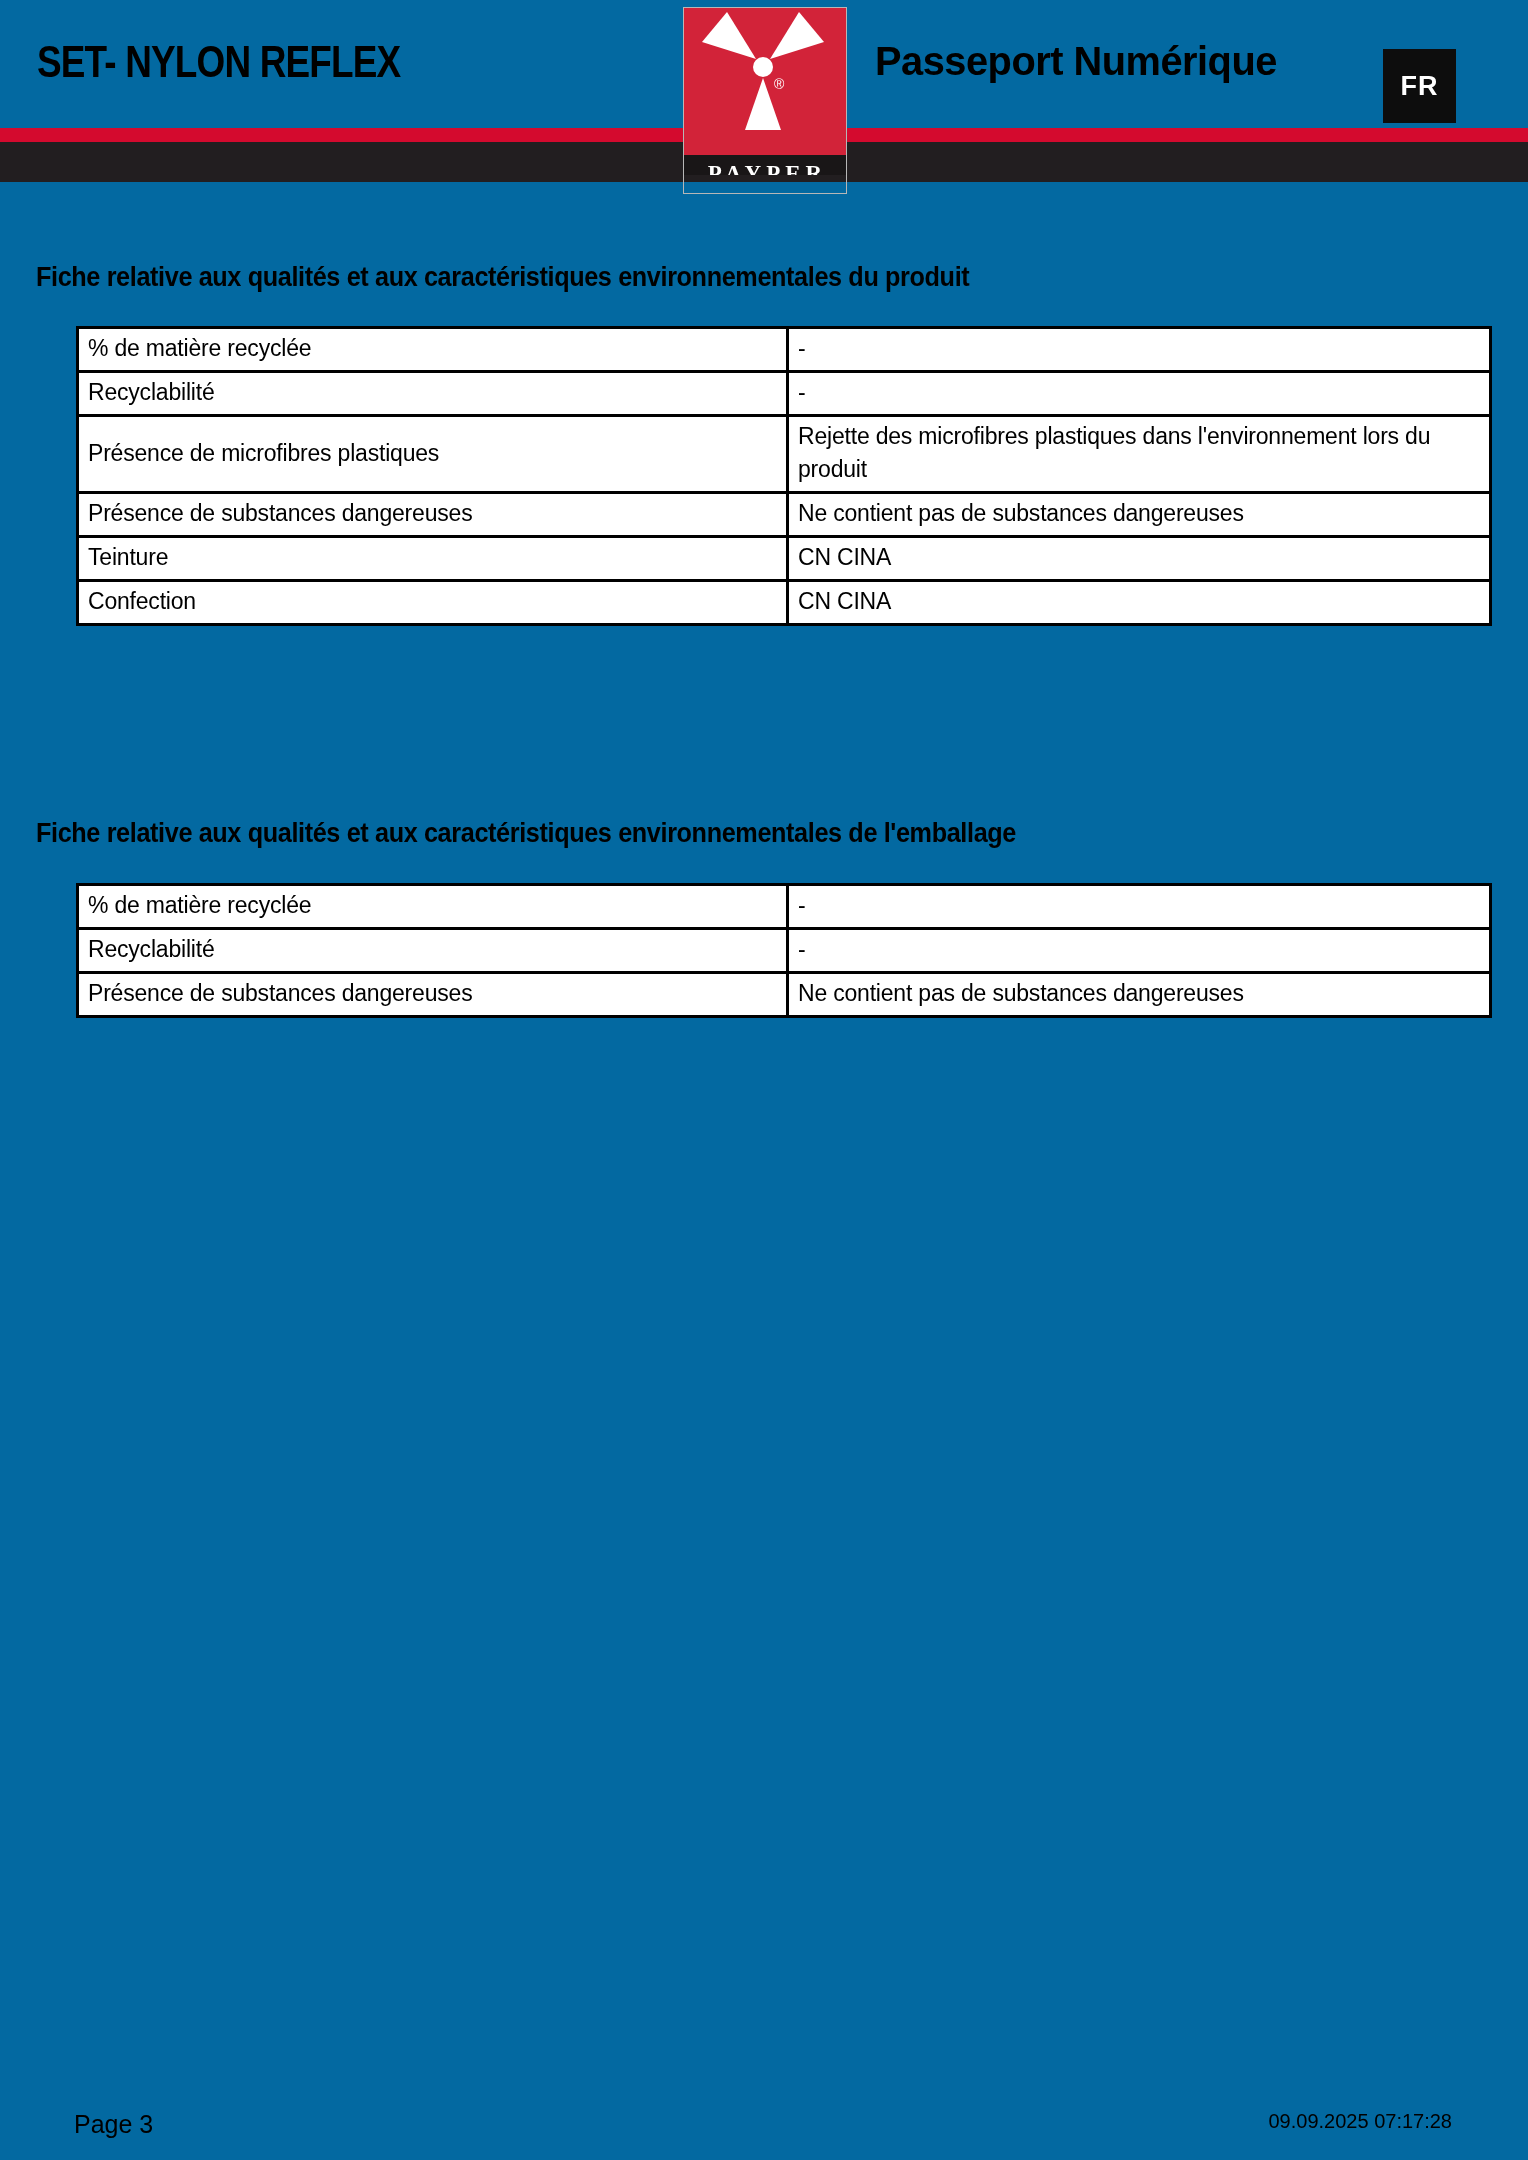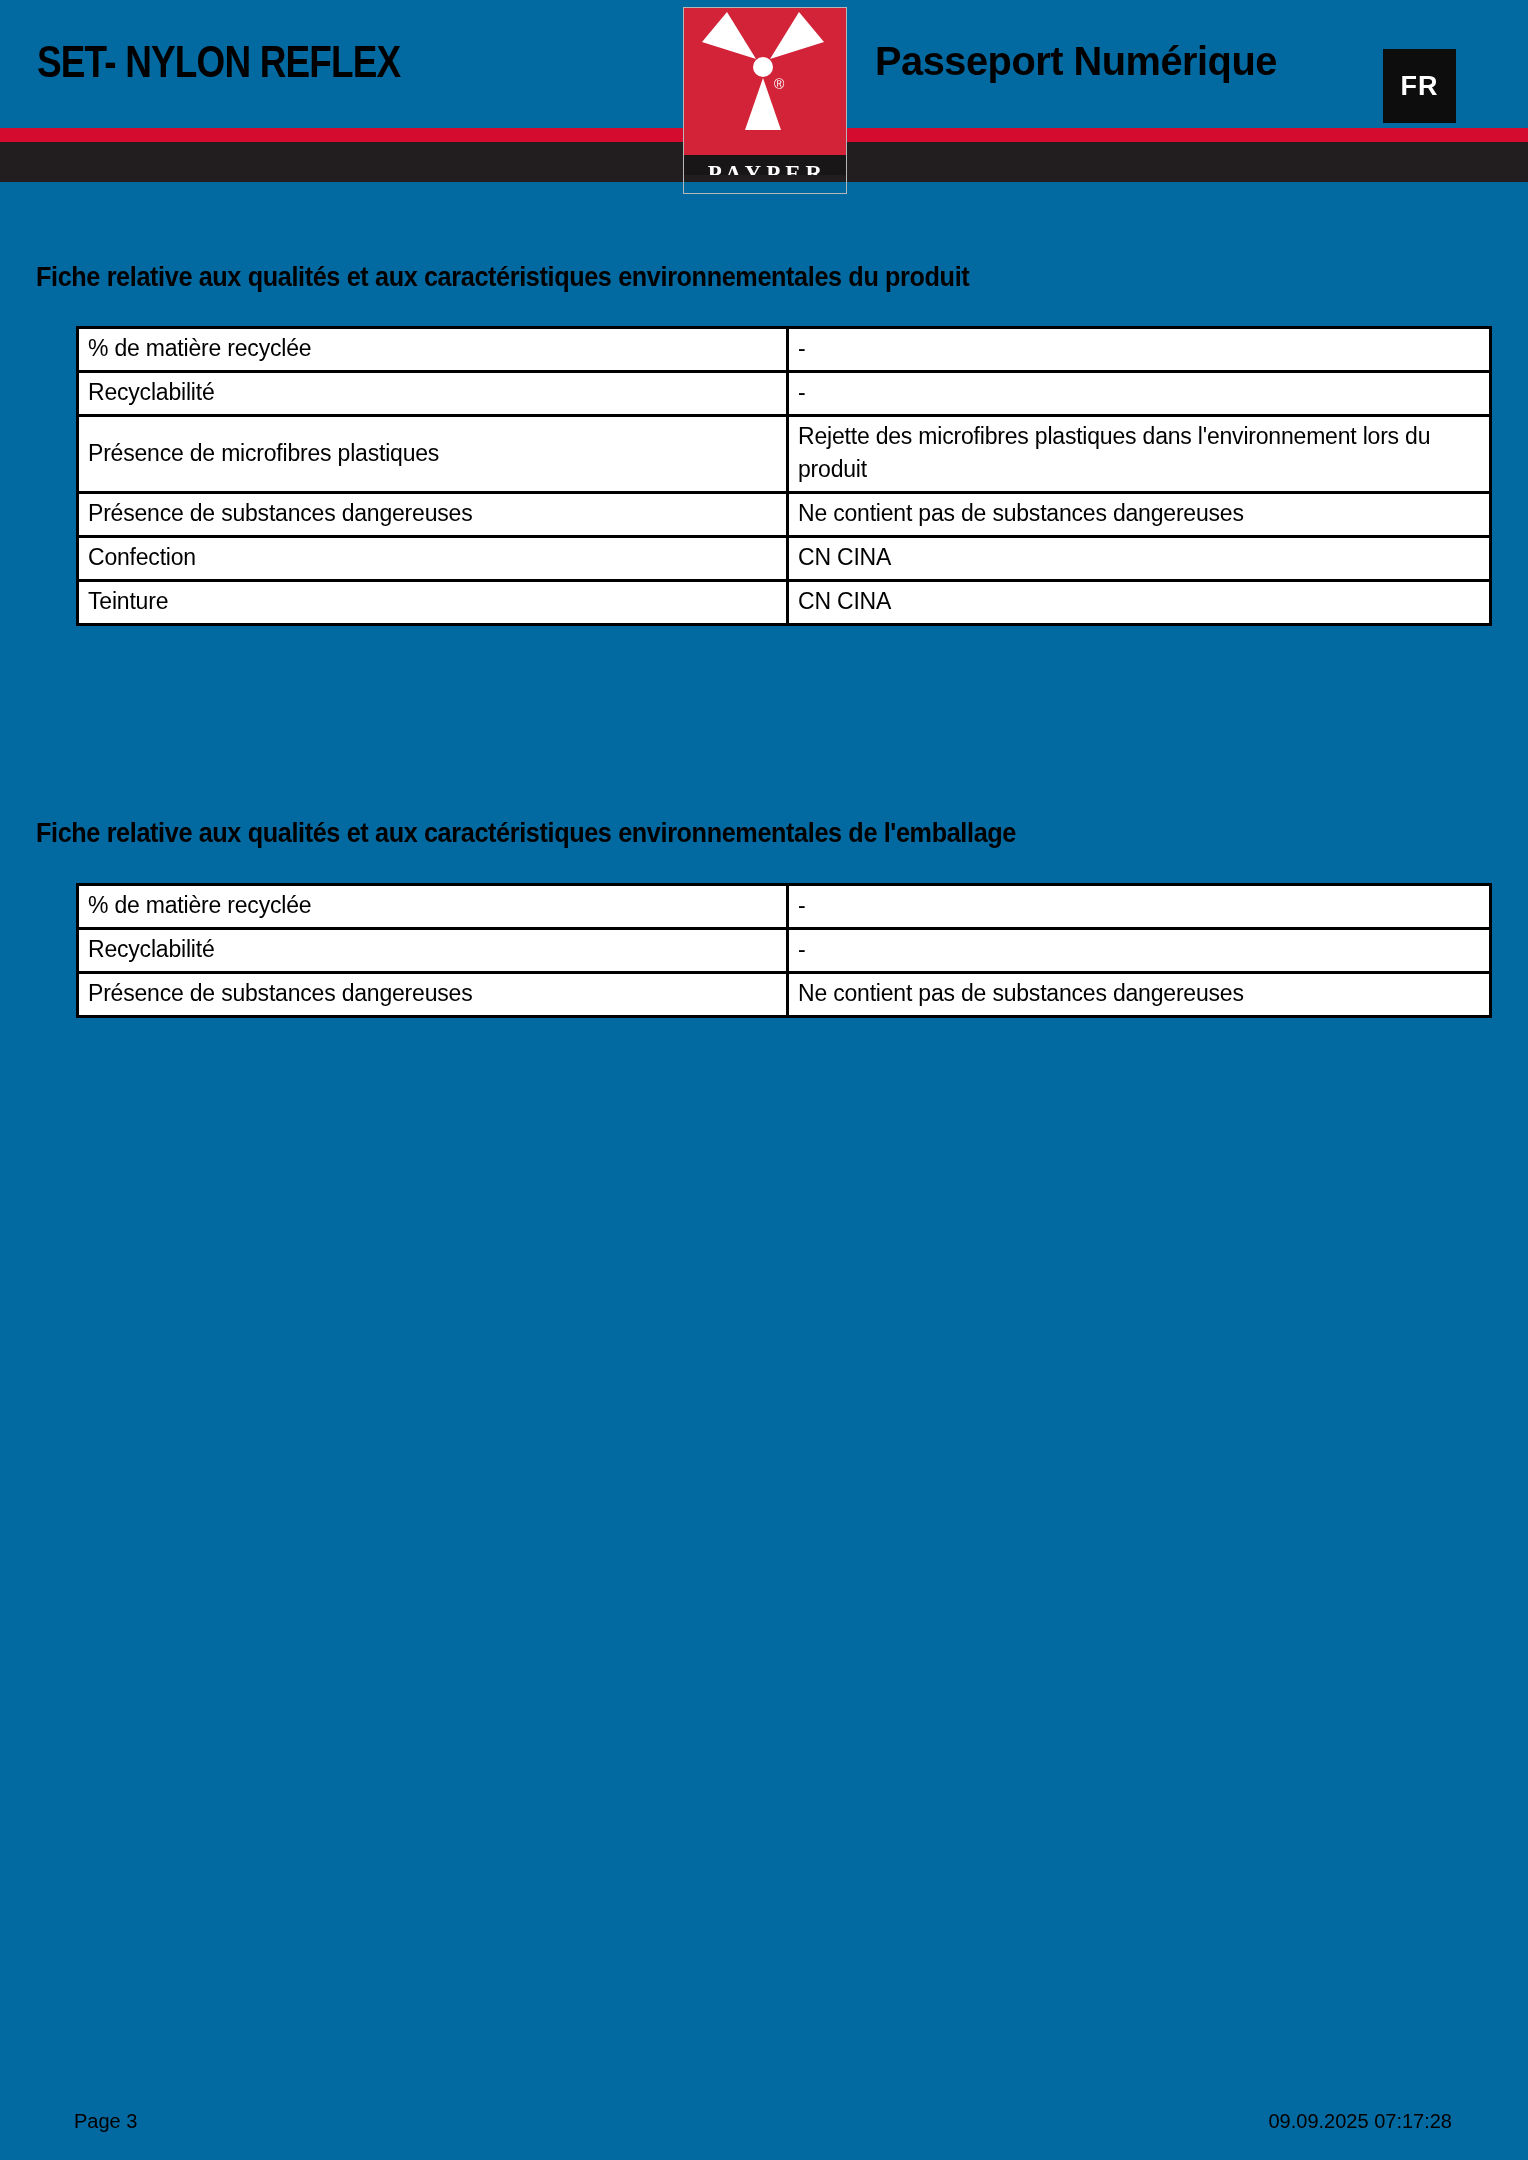--- a/index.html
+++ b/index.html
@@ -49,21 +49,21 @@
     font-size:23px; letter-spacing:-0.2px;margin-left:40px; }
   #table-product   { top:326px; }
   #table-packaging { top:883px; }
 
   .data-table td { border:3px solid #000; height:44px;
     padding:3px 12px 4px 9px; vertical-align:middle; line-height:1.45;
     background:#fff; }
   .data-table col.c-label { width:710px; }
 
   
-  .footer-page { position:absolute; left:74px;  top:2110px; font-size:20px; }
+  .footer-page { position:absolute; left:74px;  top:2110px; font-size:25px; }
   .footer-time { position:absolute; right:76px; top:2110px; font-size:20px;text-align:right; }
 </style>
 </head>
 <body>
 
 <div class="page">
 
   <div class="product-title">SET- NYLON REFLEX</div>
 
   <div class="red-stripe"></div>
@@ -110,25 +110,25 @@
       </tr>
         <tr>
         <td>Présence de microfibres plastiques</td>
         <td>Rejette des microfibres plastiques dans l'environnement lors du produit</td>
       </tr>
         <tr>
         <td>Présence de substances dangereuses</td>
         <td>Ne contient pas de substances dangereuses</td>
       </tr>
         <tr>
-        <td>Confection</td>
+        <td>Teinture</td>
         <td>CN CINA</td>
       </tr>
         <tr>
-        <td>Teinture</td>
+        <td>Confection</td>
         <td>CN CINA</td>
       </tr>
       </tbody>
   </table>
 
   <div class="section-title" id="title-packaging">Fiche relative aux qualités et aux caractéristiques environnementales de l'emballage</div>
 
   <table class="data-table" id="table-packaging">
     <colgroup>
         <col class="c-label">

